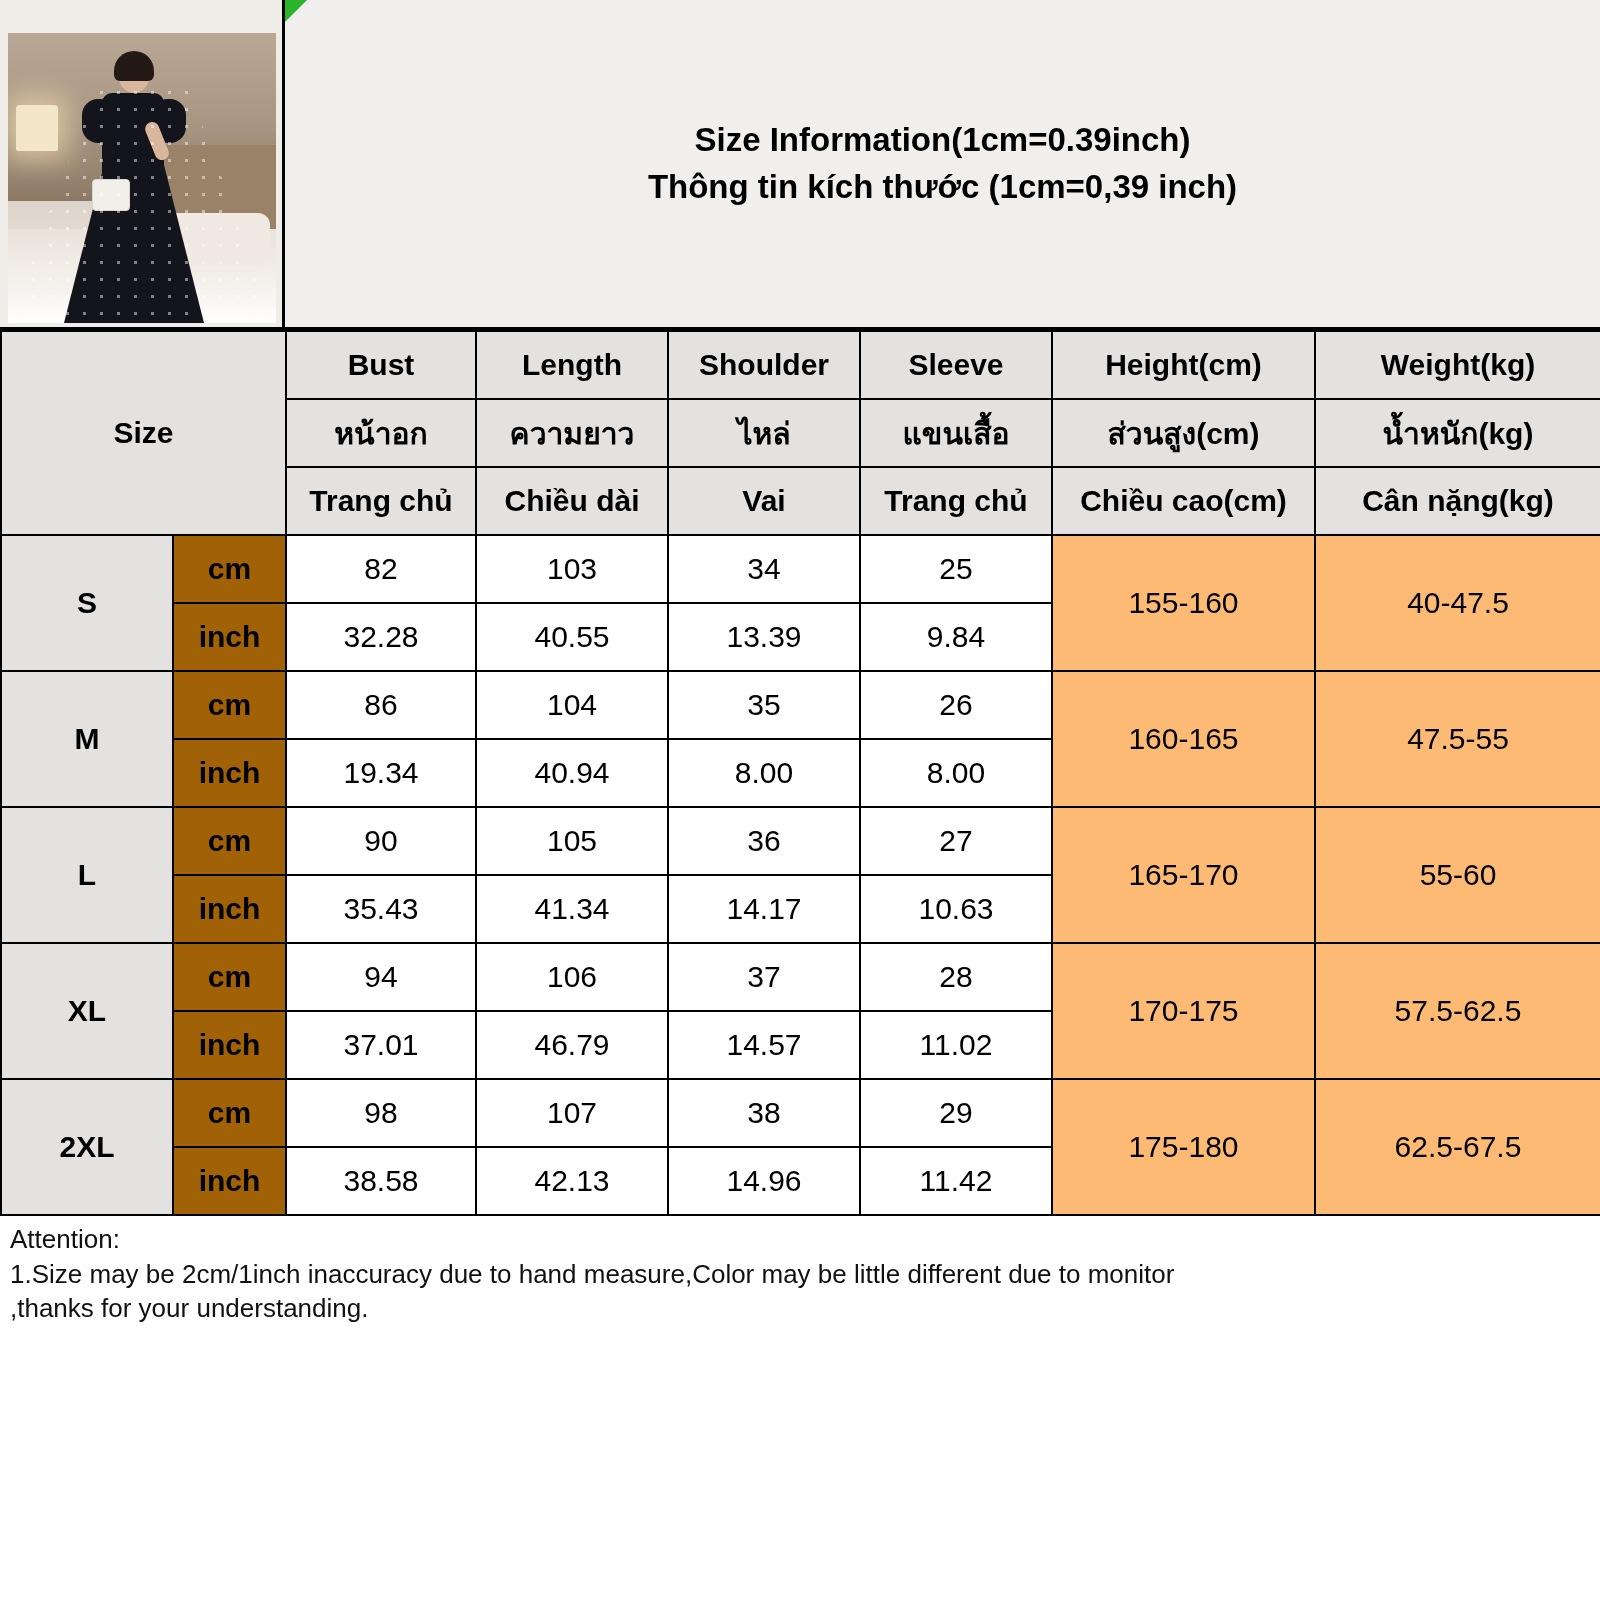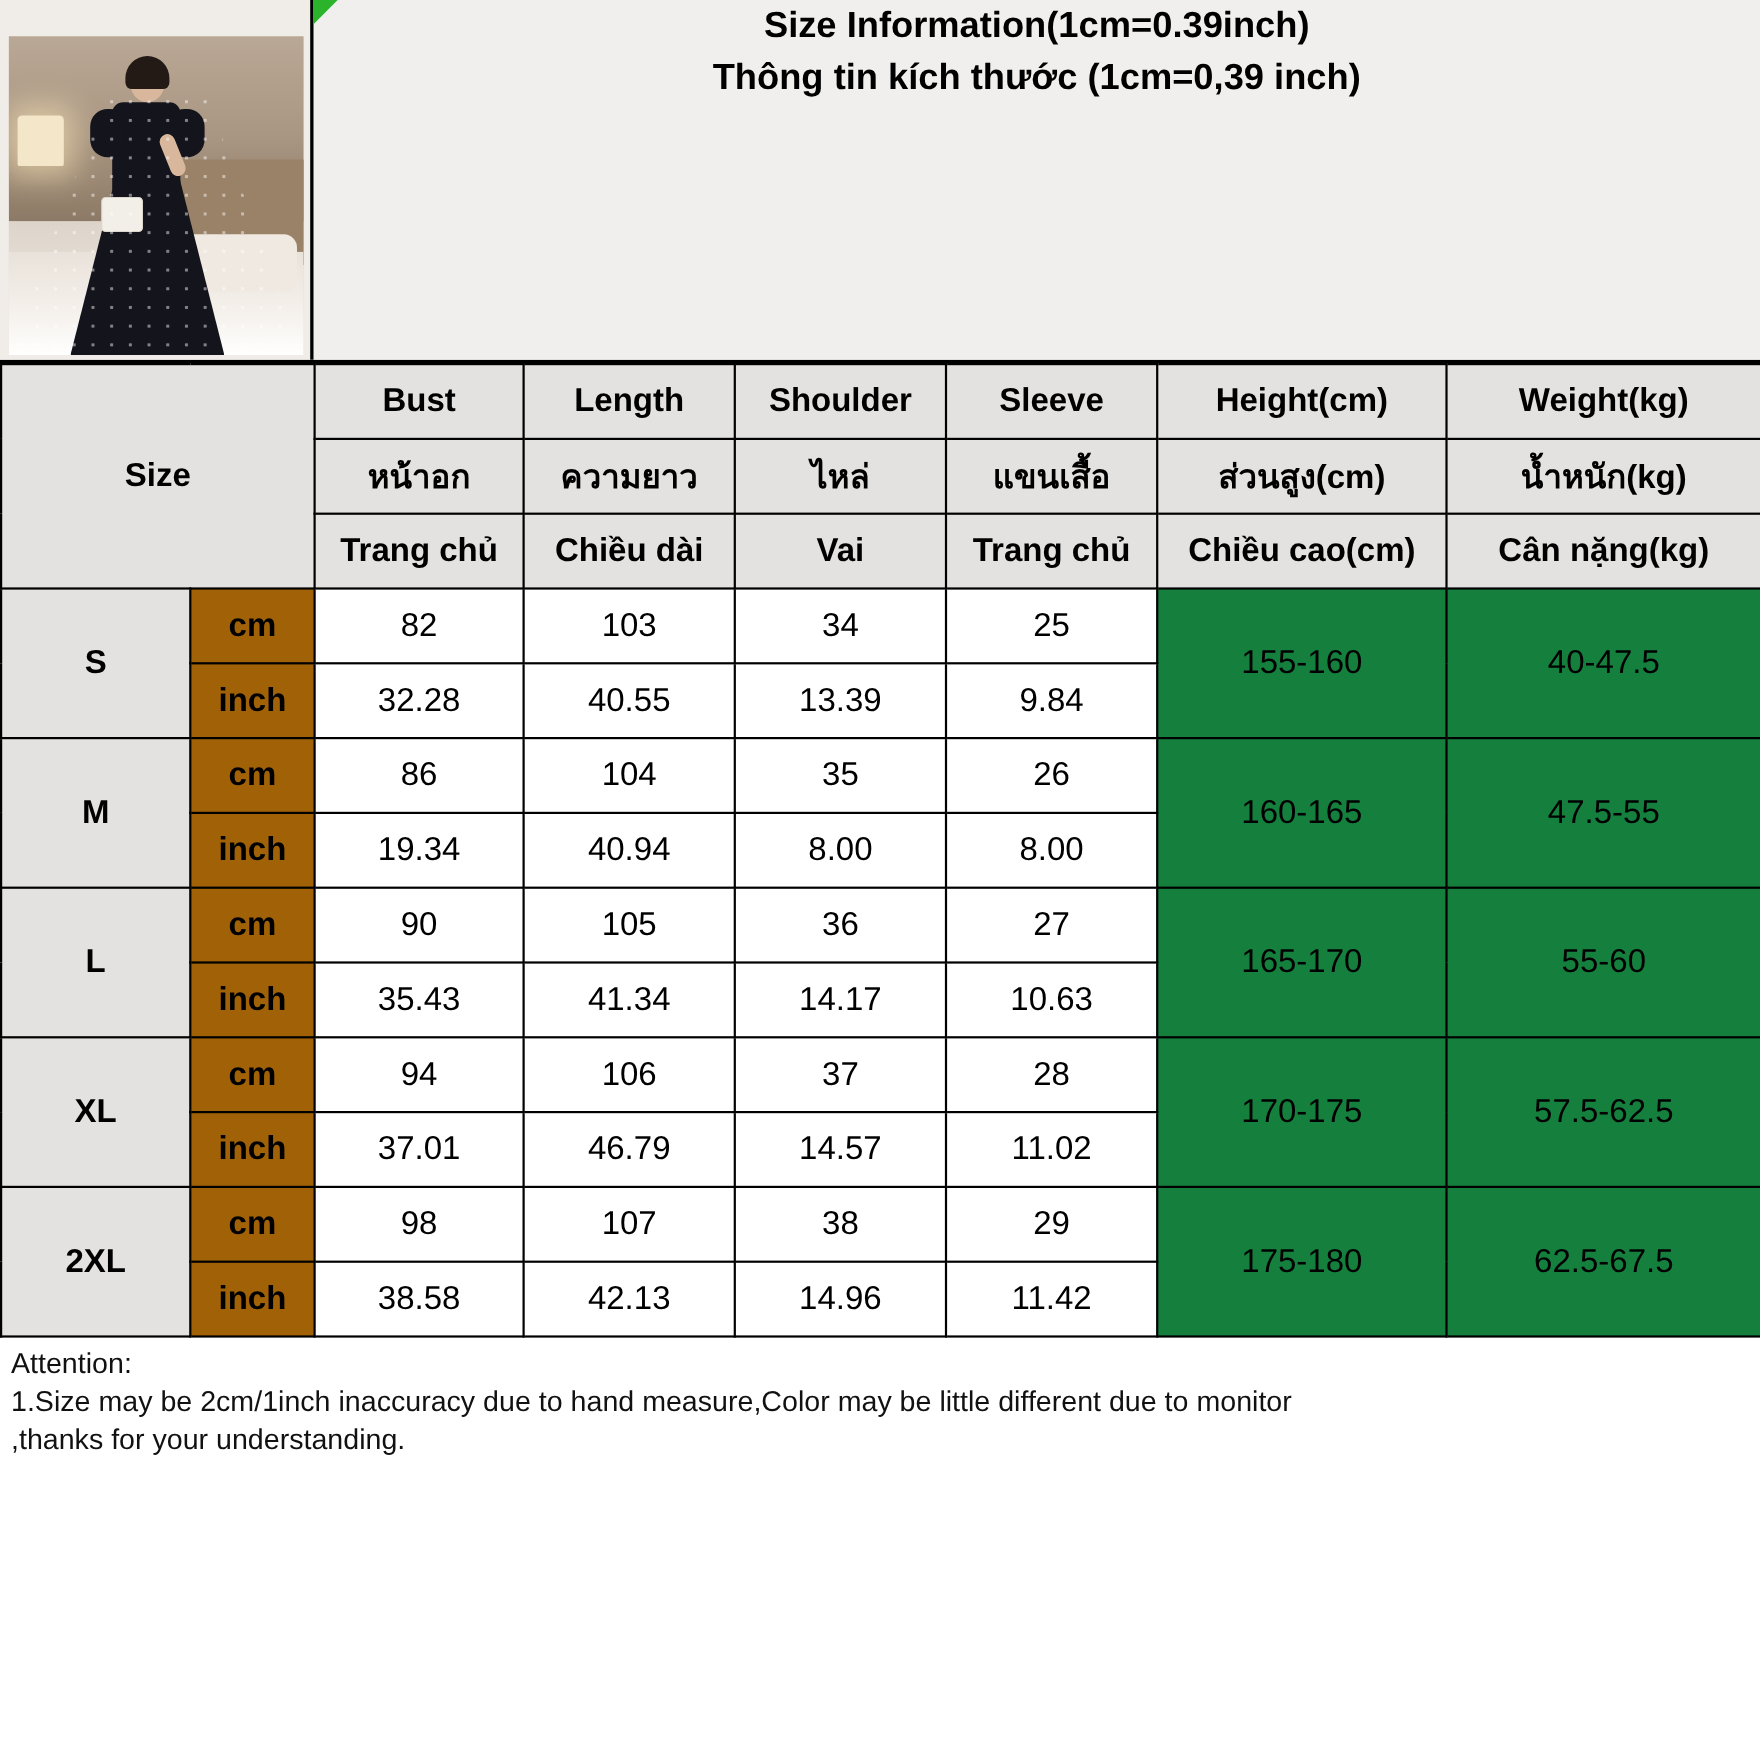--- a/index.html
+++ b/index.html
@@ -119,20 +119,21 @@
     border-left: 22px solid #2bb32b;
     border-bottom: 22px solid transparent;
     z-index:5;
   }
   .title-cell {
     flex: 1;
     background: #f0efed;
     display: flex;
     flex-direction: column;
     align-items: center;
+    justify-content: center;
     padding: 0 20px;
     box-sizing: border-box;
   }
   .title-line {
     font-weight: bold;
     font-size: 33px;
     line-height: 1.42;
     text-align: center;
     color: #000;
     white-space: nowrap;
@@ -169,21 +170,21 @@
     background: #e4e2e0;
     font-weight: bold;
     font-size: 33px;
   }
   .unit {
     background: #a16207;
     font-weight: bold;
     font-size: 30px;
   }
   .val { background: #ffffff; font-size: 31px; }
-  .hw  { background: #15803d; font-size: 31px; }
+  .hw  { background: #fdba74; font-size: 31px; }
 
   col.c-size   { width: 172px; }
   col.c-unit   { width: 113px; }
   col.c-bust   { width: 190px; }
   col.c-length { width: 192px; }
   col.c-should { width: 192px; }
   col.c-sleeve { width: 192px; }
   col.c-height { width: 263px; }
   col.c-weight { width: 286px; }
 

